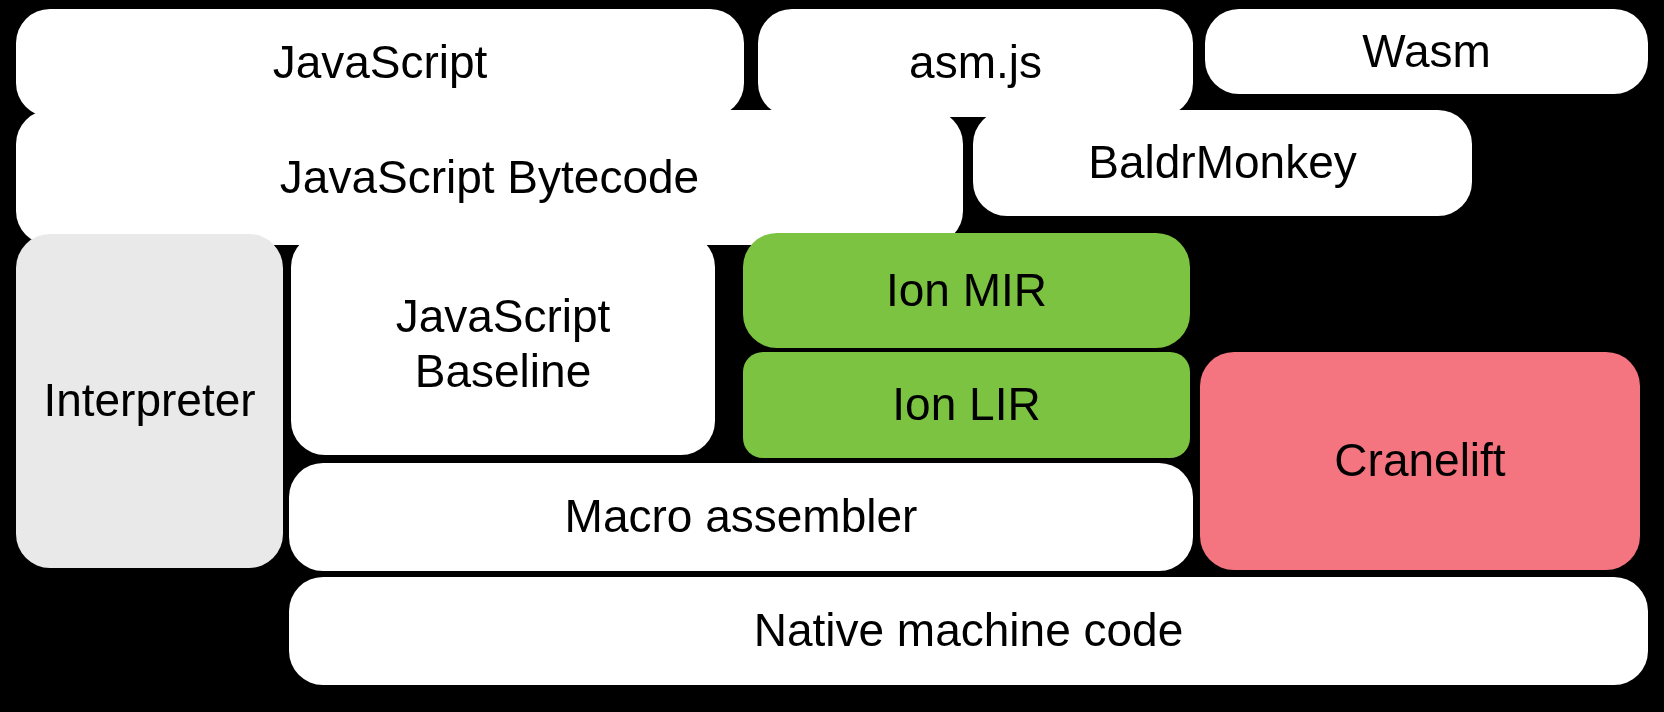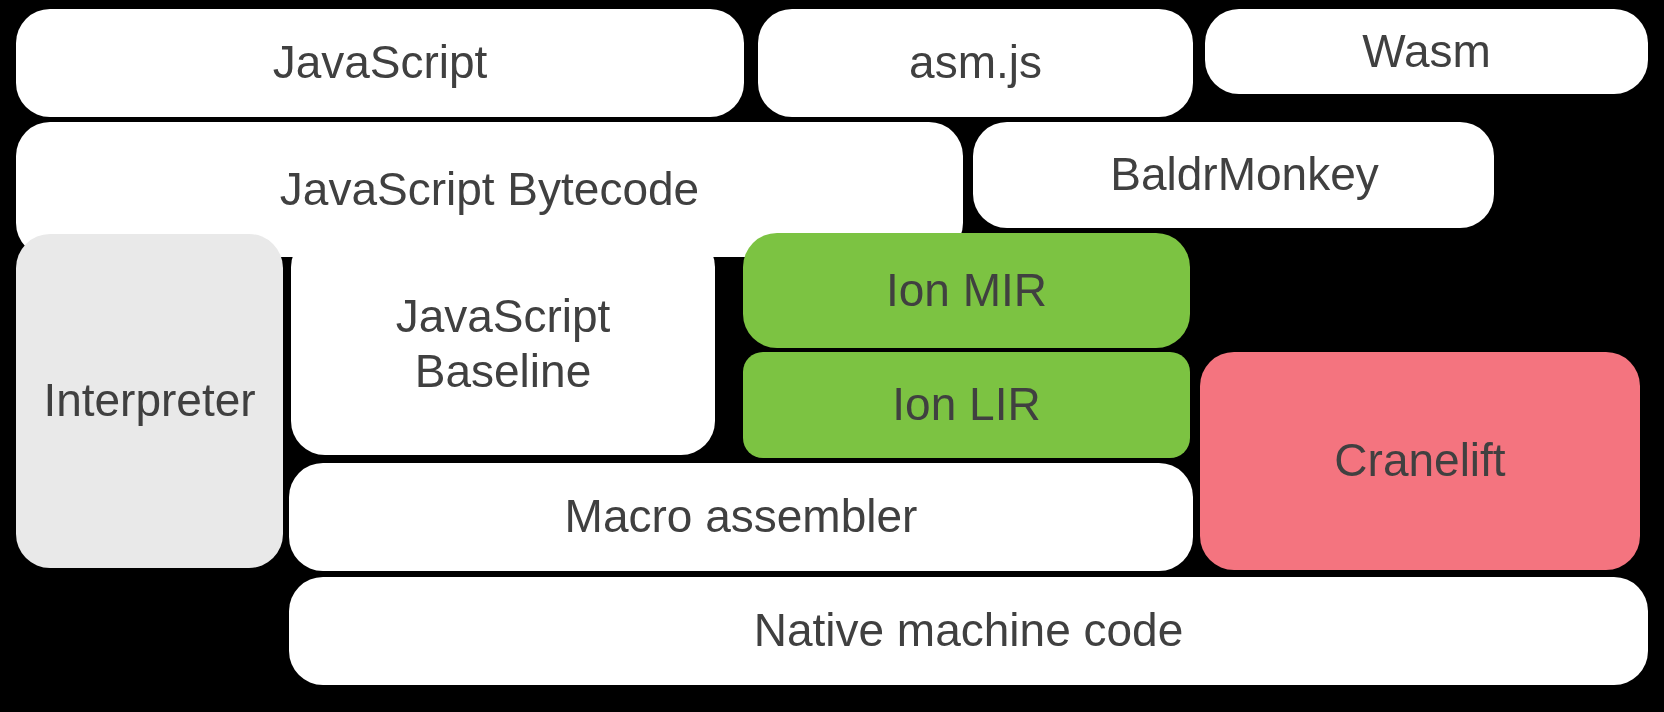--- a/index.html
+++ b/index.html
@@ -2,29 +2,29 @@
 <html><head>
 <meta charset="utf-8">
 <style>
   html,body{margin:0;padding:0;background:#000;}
   .stage{
     position:relative;width:1664px;height:712px;background:#000000;
     font-family:"Liberation Sans", sans-serif;overflow:hidden;
   }
   .box{
     position:absolute;display:flex;align-items:center;justify-content:center;
-    background:#ffffff;color:#404040;border-radius:34px;
+    background:#ffffff;color:#000000;border-radius:34px;
     font-size:46px;line-height:1.2;text-align:center;white-space:pre-line;
   }
   
   .b-js        {left:16px;  top:9px;   width:728px;  height:108px;}
   .b-asm       {left:758px; top:9px;   width:435px;  height:108px;}
   .b-wasm      {left:1205px;top:9px;   width:443px;  height:85px;}
-  .b-bytecode  {left:16px;  top:122px; width:947px;  height:135px;}
-  .b-baldr     {left:973px; top:122px; width:499px;  height:106px;padding-left:22px;}
+  .b-bytecode  {left:16px;  top:110px; width:947px;  height:135px;}
+  .b-baldr     {left:973px; top:110px; width:499px;  height:106px;}
   .b-interp    {left:16px;  top:234px; width:267px;  height:334px; background:#e9e9e9;}
   .b-baseline  {left:291px; top:233px; width:424px;  height:222px;}
   .b-ionmir    {left:743px; top:233px; width:447px;  height:115px; background:#7cc342;}
   .b-ionlir    {left:743px; top:352px; width:447px;  height:106px; background:#7cc342;border-radius:20px;}
   .b-cranelift {left:1200px;top:352px; width:440px;  height:218px; background:#f4747f;}
   .b-macro     {left:289px; top:463px; width:904px;  height:108px;}
   .b-native    {left:289px; top:577px; width:1359px; height:108px;}
 </style>
 </head>
 <body>

